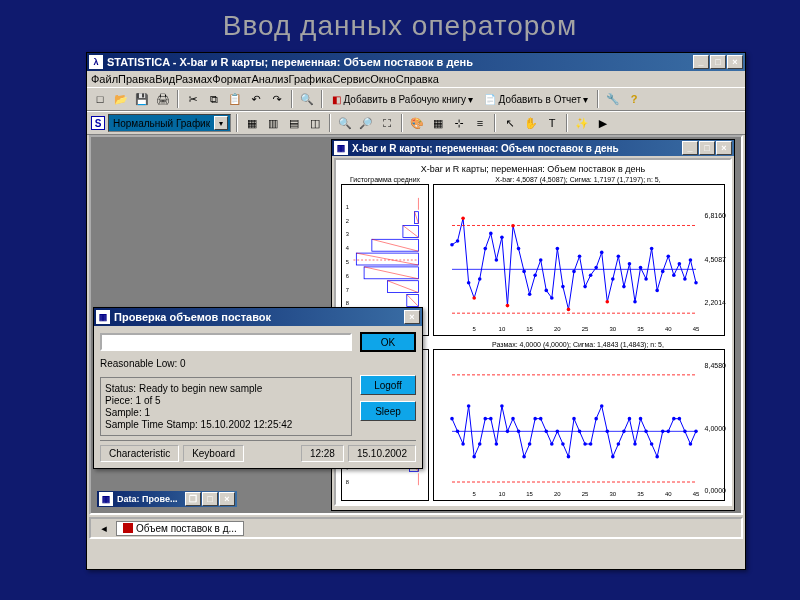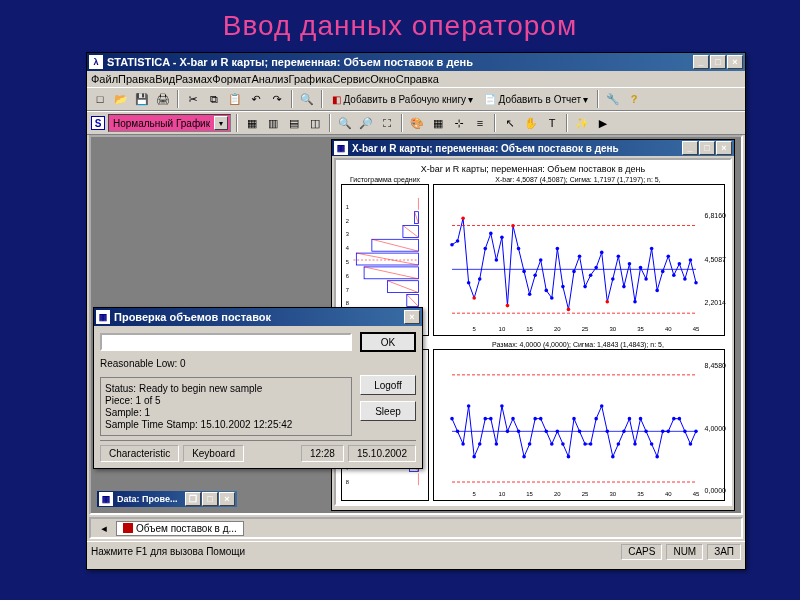--- a/index.html
+++ b/index.html
@@ -1,30 +1,30 @@
 <!DOCTYPE html>
 <html><head>
 <meta charset="utf-8">
 <style>
   * { box-sizing: border-box; margin: 0; padding: 0; }
   body { font-family: Tahoma, Arial, sans-serif; font-size: 11px; background: #0f1a6e; width: 800px; height: 600px; overflow: hidden; position: relative; }
-  .slide-title { color: #ec4899; font-size: 28px; text-align: center; padding: 10px 0 6px; font-weight: normal; letter-spacing: 1px; }
+  .slide-title { color: #a3a3a3; font-size: 28px; text-align: center; padding: 10px 0 6px; font-weight: normal; letter-spacing: 1px; }
   .app-window { position: absolute; left: 86px; top: 52px; width: 660px; height: 518px; background: #d4d0c8; border: 1px solid #000; box-shadow: 2px 2px 4px rgba(0,0,0,.4); }
   .titlebar { background: linear-gradient(to right, #0a246a, #3a6ea5); color: #fff; height: 18px; display: flex; align-items: center; padding: 0 2px; font-size: 11px; font-weight: bold; }
   .titlebar .icon { width: 14px; height: 14px; background: #fff; color: #008; font-size: 9px; display: flex; align-items: center; justify-content: center; margin-right: 4px; }
   .titlebar-text { flex: 1; white-space: nowrap; overflow: hidden; }
   .win-controls { display: flex; gap: 1px; }
   .win-btn { width: 16px; height: 14px; background: #d4d0c8; border: 1px solid #fff; border-right-color: #404040; border-bottom-color: #404040; font-size: 9px; display: flex; align-items: center; justify-content: center; font-family: Arial; cursor: pointer; }
   .menubar { background: #d4d0c8; display: flex; padding: 2px 4px; gap: 0; font-size: 11px; }
   .menubar span { cursor: pointer; }
   .toolbar { background: #d4d0c8; border-top: 1px solid #fff; border-bottom: 1px solid #808080; padding: 2px 4px; display: flex; align-items: center; gap: 3px; flex-wrap: wrap; min-height: 22px; }
   .tbtn { width: 18px; height: 18px; border: 1px solid #d4d0c8; display: flex; align-items: center; justify-content: center; font-size: 11px; cursor: pointer; }
   .tsep { width: 2px; height: 18px; border-left: 1px solid #808080; border-right: 1px solid #fff; margin: 0 2px; }
   .tlabel { display: flex; align-items:center; gap:2px; padding: 0 4px; font-size: 10px; cursor:pointer; }
-  .combo { display: inline-flex; align-items: center; background:#ec4899; border:1px solid #808080; border-top-color:#404040; border-left-color:#404040; height:18px; padding:0 2px 0 4px; font-size:10px; }
+  .combo { display: inline-flex; align-items: center; background:#0369a1; border:1px solid #808080; border-top-color:#404040; border-left-color:#404040; height:18px; padding:0 2px 0 4px; font-size:10px; }
   .combo .dd { width:14px; height:14px; background:#d4d0c8; border:1px solid #fff; border-right-color:#404040; border-bottom-color:#404040; margin-left:4px; display:flex;align-items:center;justify-content:center;font-size:8px; }
   .mdi { position: relative; background: #808080; height: 380px; border: 2px inset #fff; margin: 0 2px; }
   .statusbar { background:#d4d0c8; border-top:1px solid #fff; height:20px; display:flex; align-items:center; padding:0 4px; font-size:10px; gap:4px; }
   .status-cell { border:1px inset #fff; padding:1px 6px; height:16px; display:flex; align-items:center; }
   .status-main { flex:1; }
   
   .chart-window { position:absolute; left:240px; top:2px; width:404px; height:372px; background:#d4d0c8; border:1px solid #000; }
   .chart-window .titlebar { font-size:10px; height:16px; }
   .chart-body { background:#fff; margin:2px; height:348px; border:2px inset #fff; padding:4px; display:flex; flex-direction:column; }
   .chart-title-row { text-align:center; font-size:9px; margin-bottom:2px; }
@@ -32,21 +32,21 @@
   .hist-col { width:90px; display:flex; flex-direction:column; }
   .chart-col { flex:1; display:flex; flex-direction:column; }
   .panel { flex:1; border:1px solid #000; position:relative; margin:1px; }
   .axis-label { position:absolute; font-size:7px; }
   svg { display:block; }
   
   .dialog { position:absolute; left:2px; top:170px; width:330px; background:#d4d0c8; border:1px solid #000; box-shadow:2px 2px 4px rgba(0,0,0,.4); }
   .dlg-body { padding:6px; font-size:10px; }
   .dlg-row { margin-bottom:6px; display:flex; align-items:center; gap:8px; }
   .dlg-input { flex:1; height:18px; border:2px inset #fff; background:#fff; padding:0 3px; }
-  .dlg-btn { width:56px; height:20px; background:#e5e5e5; border:1px solid #fff; border-right-color:#404040; border-bottom-color:#404040; font-size:10px; cursor:pointer; }
+  .dlg-btn { width:56px; height:20px; background:#0ea5e9; border:1px solid #fff; border-right-color:#404040; border-bottom-color:#404040; font-size:10px; cursor:pointer; }
   .dlg-status { border:1px solid #808080; padding:4px; font-size:10px; margin:4px 0; }
   .dlg-status div { margin:1px 0; }
   .dlg-bot { display:flex; gap:4px; border-top:1px solid #808080; padding-top:4px; }
   .dlg-bot .cell { border:1px inset #fff; padding:2px 8px; }
   
   .data-bar { position:absolute; bottom:6px; left:6px; width:140px; }
   .data-bar .titlebar { background:linear-gradient(to right,#0a246a,#3a6ea5); height:16px; font-size:9px; }
   .tabbar { background:#d4d0c8; border:2px inset #fff; display:flex; align-items:center; height:22px; padding:0 4px; gap:3px; margin:2px; }
   .tab { background:#fff; border:1px solid #808080; padding:1px 6px; font-size:10px; display:flex; align-items:center; gap:3px; }
   .red-sq { width:10px; height:10px; background:#b00; }
@@ -420,19 +420,13 @@
   </div>
 
   <div class="tabbar">
     <div class="tbtn">◂</div>
     <div class="tab">
       <div class="red-sq"></div>
       <span>Объем поставок в д...</span>
     </div>
   </div>
 
-  <div class="statusbar">
-    <div class="status-main">Нажмите F1 для вызова Помощи</div>
-    <div class="status-cell">CAPS</div>
-    <div class="status-cell">NUM</div>
-    <div class="status-cell">ЗАП</div>
-  </div>
 </div>
 
 </body></html>

